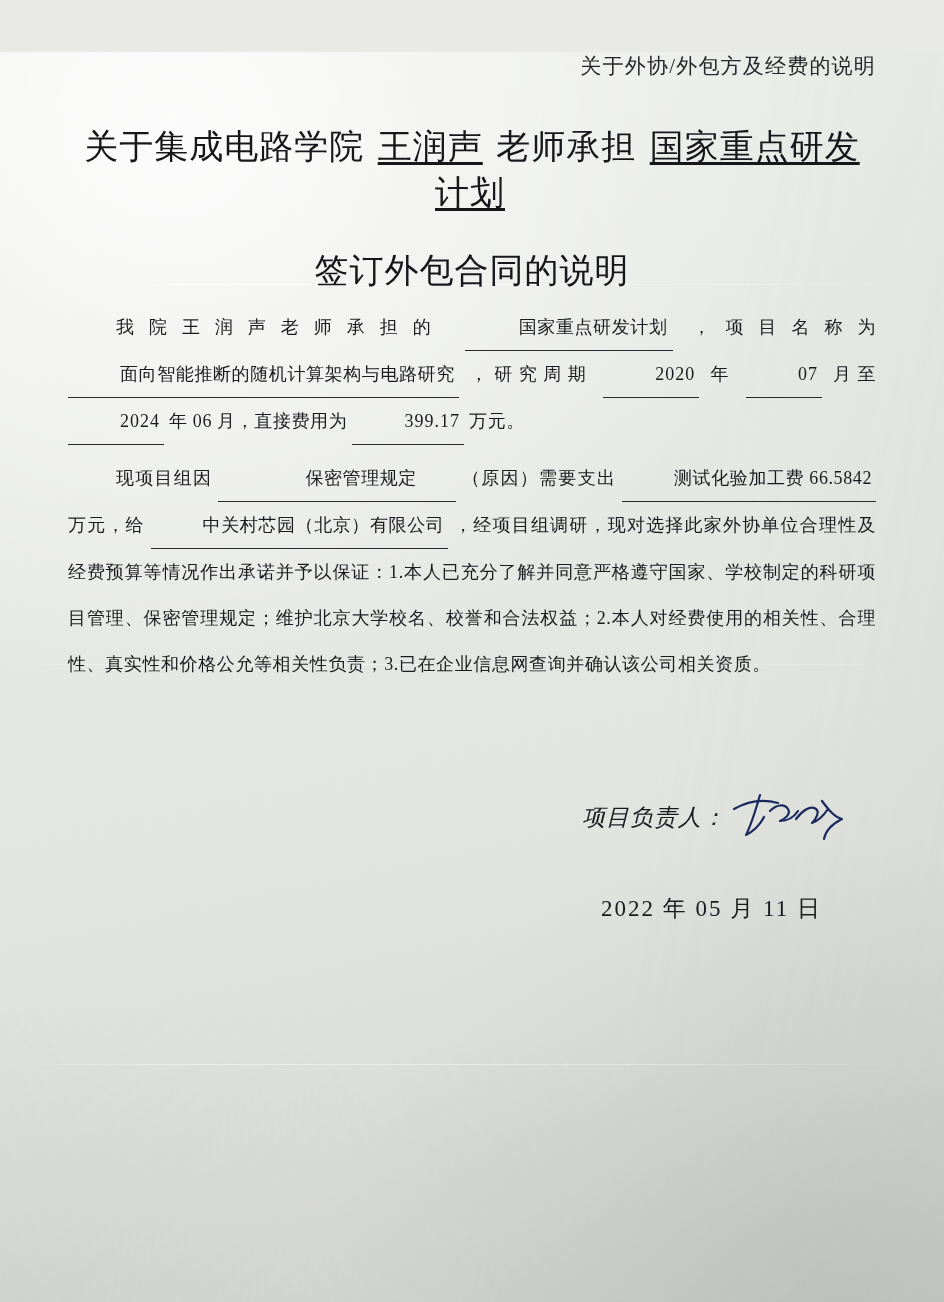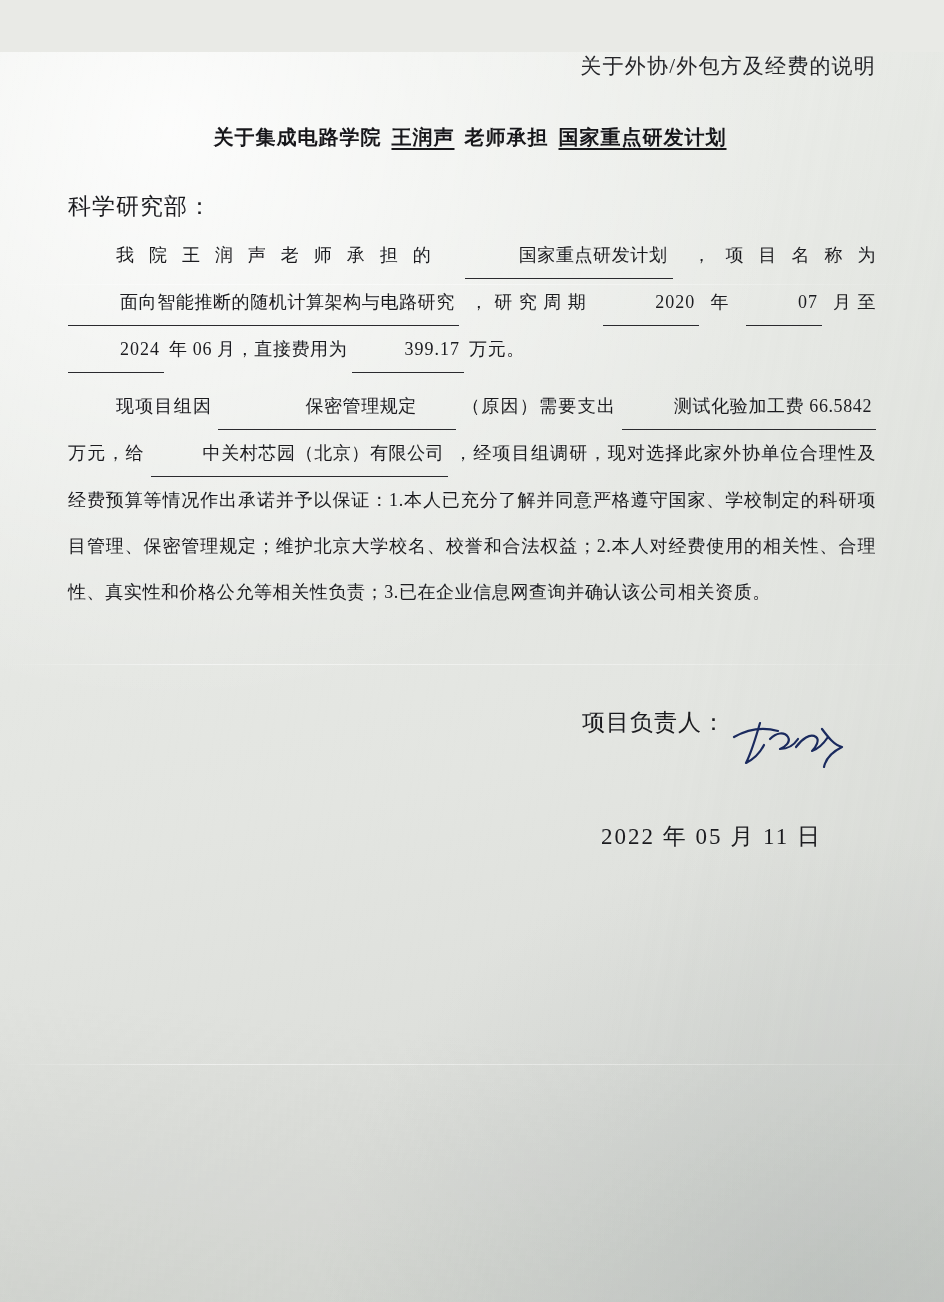--- a/index.html
+++ b/index.html
@@ -58,22 +58,22 @@
   .doc-header {
     text-align: right;
     font-size: 21px;
     letter-spacing: 1.2px;
     margin-top: 52px;
     color: #26262a;
   }
 
   .title-line {
     text-align: center;
-    font-weight: bold;
-    font-size: 20px;
+    font-weight: normal;
+    font-size: 34px;
     letter-spacing: 1px;
     color: #17171b;
   }
   .title-line.l1 { margin-top: 44px; }
   .title-line.l2 { margin-top: 32px; }
 
   .u {
     text-decoration: underline;
     text-underline-offset: 4px;
     padding: 0 4px;
@@ -109,22 +109,23 @@
   .sign-block {
     margin-top: 92px;
     text-align: right;
     font-size: 23px;
     letter-spacing: 1px;
     position: relative;
     padding-right: 28px;
   }
   .sign-row {
     display: inline-flex;
-    align-items: flex-start;
+    align-items: flex-end;
     gap: 4px;
+    font-style: italic;
   }
   .signature {
     display: inline-block;
     width: 118px;
     height: 54px;
     position: relative;
     top: 10px;
   }
   .date-row {
     margin-top: 60px;
@@ -146,22 +147,22 @@
 
     <div class="doc-header">关于外协/外包方及经费的说明</div>
 
     <div class="title-line l1">
       <span>关于集成电路学院</span>
       <span class="u">王润声</span>
       <span>老师承担</span>
       <span class="u">国家重点研发计划</span>
     </div>
 
-
-    <div class="salutation">科学研究部：</div>
+    <div class="title-line l2">签订外包合同的说明</div>
+
 
     <p class="body-par indent">
       <span>我院王润声老师承担的</span>
       <span class="u-sp" style="min-width:200px;">国家重点研发计划</span>
       <span>，项目名称为</span>
       <span class="u-sp">面向智能推断的随机计算架构与电路研究</span>
       <span>，研究周期</span>
       <span class="u-sp num" style="min-width:62px;">2020</span>
       <span>年</span>
       <span class="u-sp num" style="min-width:34px;">07</span>

